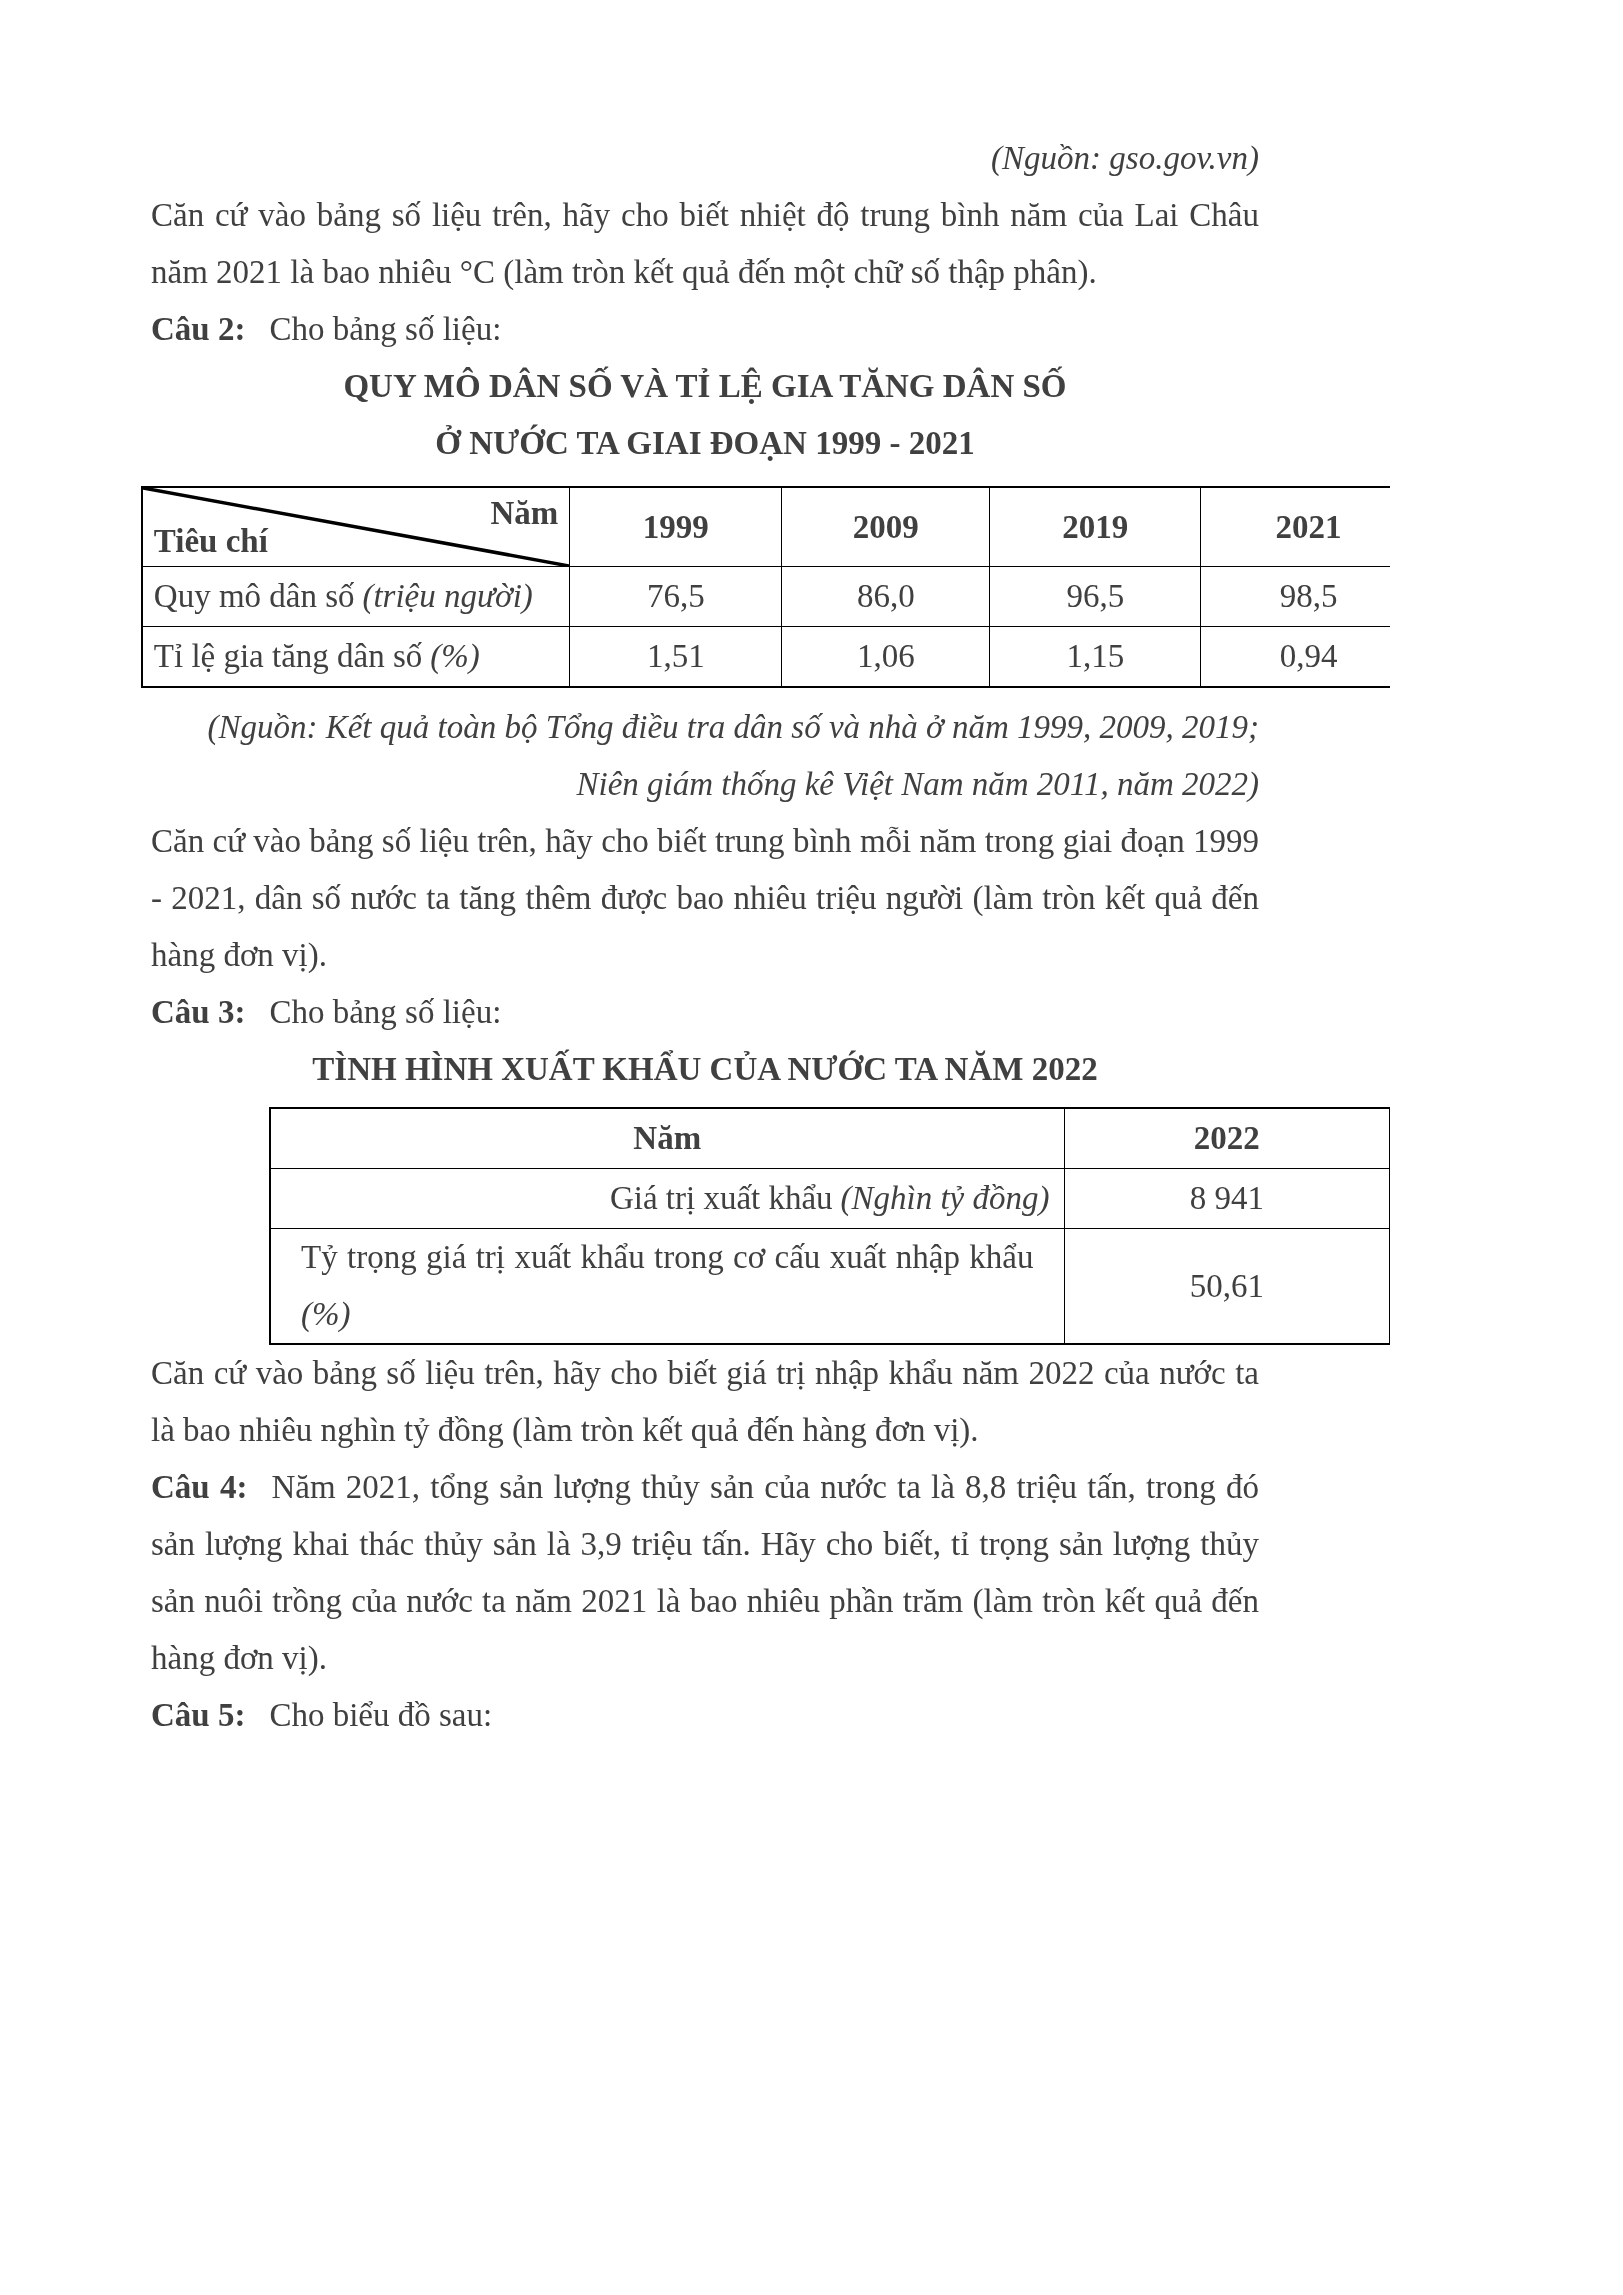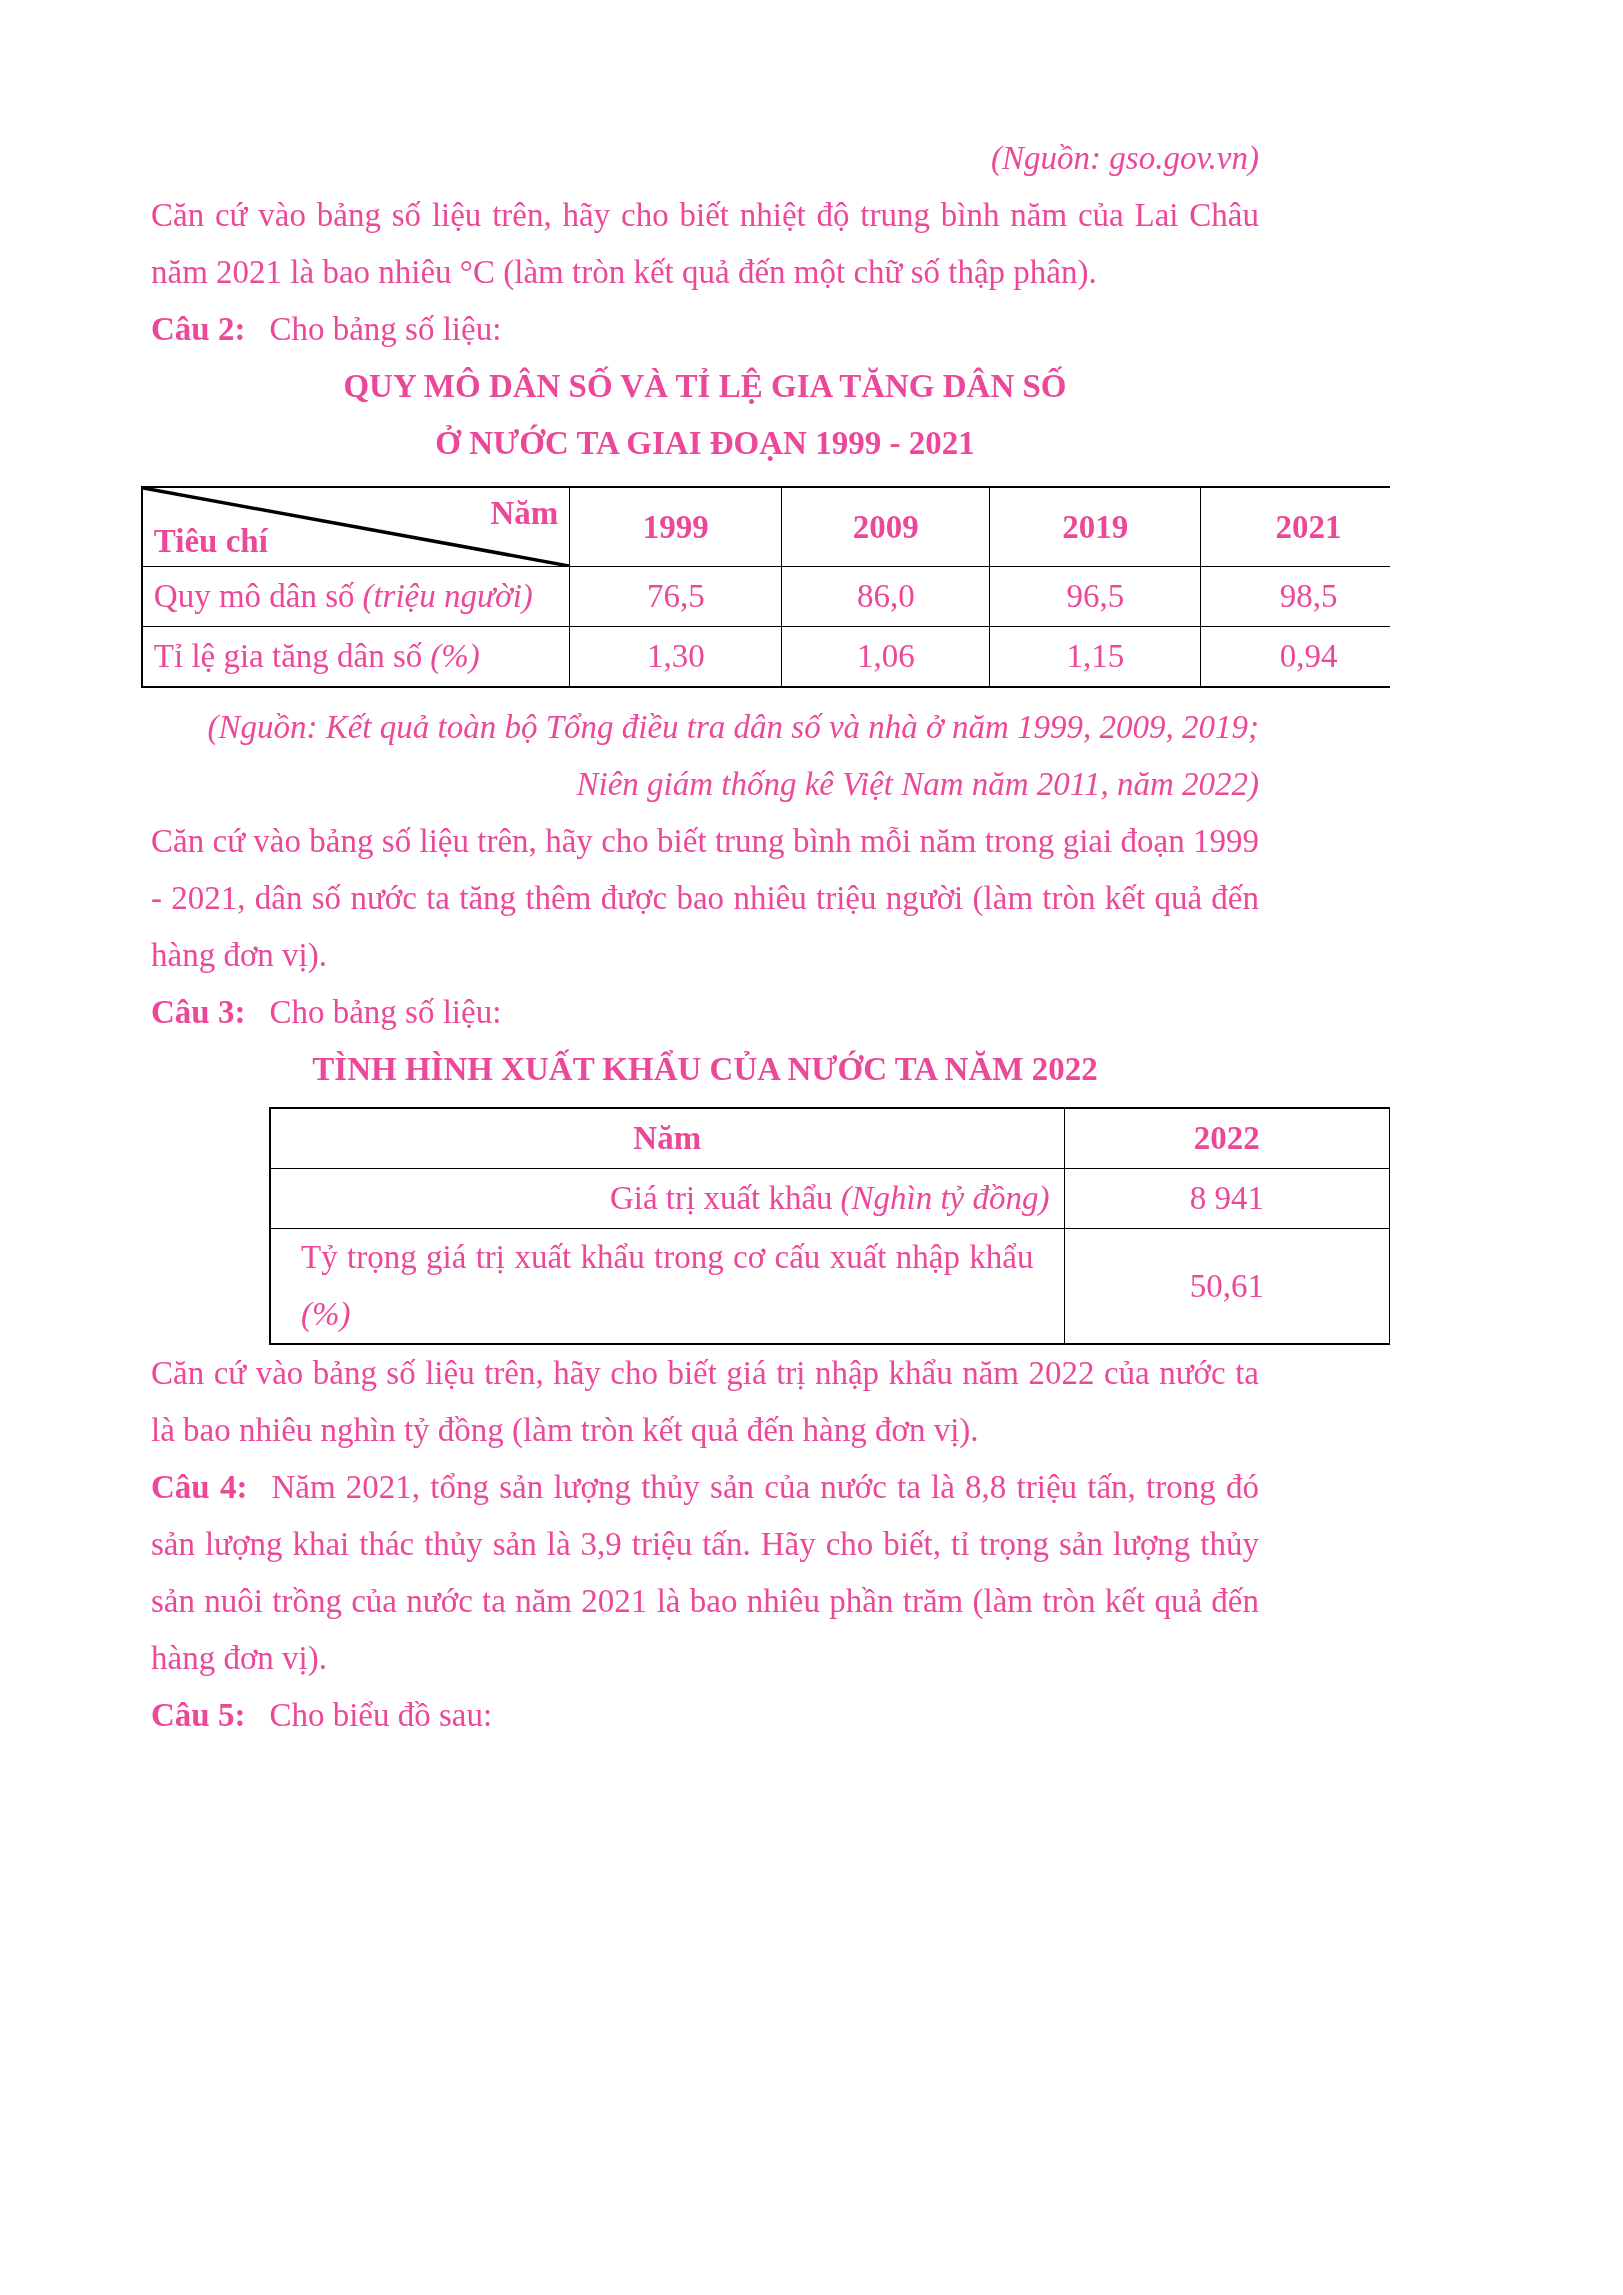--- a/index.html
+++ b/index.html
@@ -2,21 +2,21 @@
 <html style="font-size:12.6px"><head>
 <meta charset="utf-8">
 <style>
   html, body { margin: 0; padding: 0; background: #ffffff; }
   .page {
     position: relative;
     width: 1390px;
     height: 2295px;
     box-sizing: border-box;
     background: #ffffff;
-    color: #ec4899;
+    color: #404040;
     font-family: "Liberation Serif", "DejaVu Serif", serif;
     font-size: 33px;
     line-height: 57px;
     padding: 130px 131px 0 151px;
     overflow: hidden;
   }
   p { margin: 0; }
   .justify { text-align: justify; }
   .right  { text-align: right; }
   .italic { font-style: italic; }
@@ -98,21 +98,21 @@
       </td>
       <td class="data">76,5</td>
       <td class="data">86,0</td>
       <td class="data">96,5</td>
       <td class="data">98,5</td>
     </tr>
     <tr>
       <td class="rowlabel">
         <span>Tỉ lệ gia tăng dân số</span><i class="unit">(%)</i>
       </td>
-      <td class="data">1,30</td>
+      <td class="data">1,51</td>
       <td class="data">1,06</td>
       <td class="data">1,15</td>
       <td class="data">0,94</td>
     </tr>
   </tbody>
     </table>
 
   <p class="right italic mt14">(Nguồn: Kết quả toàn bộ Tổng điều tra dân số và nhà ở năm 1999, 2009, 2019;</p>
   <p class="right italic">Niên giám thống kê Việt Nam năm 2011, năm 2022)</p>
 

